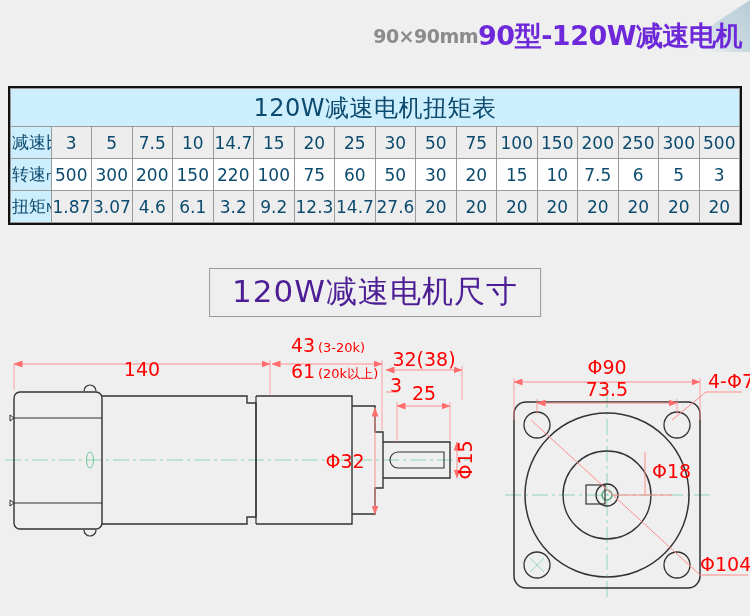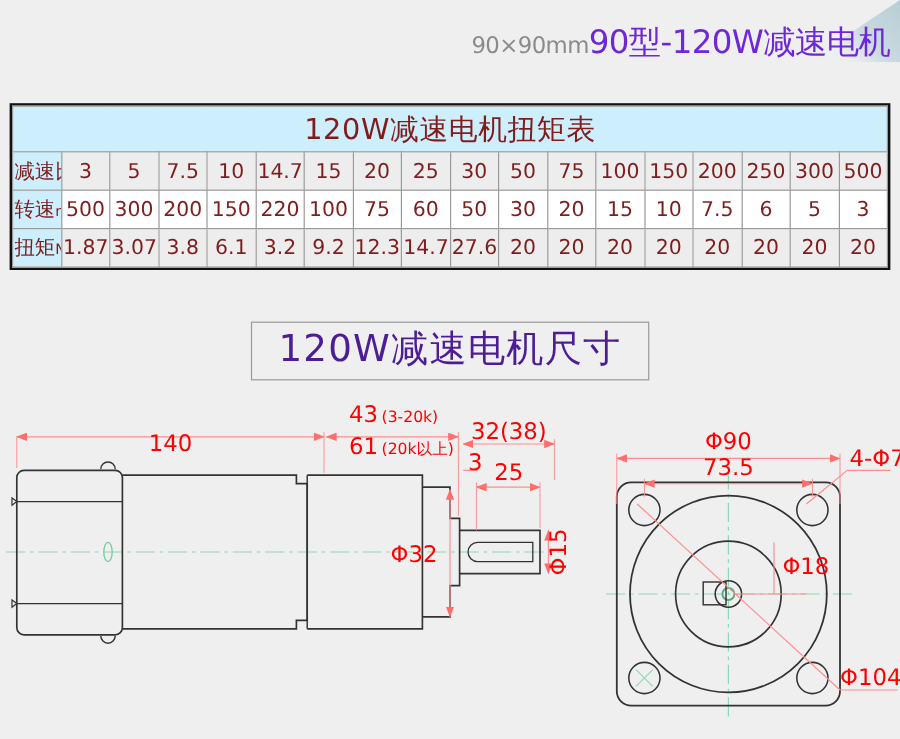--- a/index.html
+++ b/index.html
@@ -19,22 +19,23 @@
     background: linear-gradient(225deg, #b9cdd6 0%, #c9d9e0 38%, #eceff0 62%, #efefef 100%);
     clip-path: polygon(100% 0, 100% 100%, 18% 100%);
     z-index: 0;
   }
 
   
   .page-header {
     position: absolute;
     top: 22px; right: 8px;
     display: flex;
-    align-items: flex-end;
+    align-items: center;
     z-index: 2;
+    font-weight: bold;
   }
   .header-sub {
     font-size: 19px;
     color: #8b8b8b;
     letter-spacing: -0.5px;
     font-family: "DejaVu Sans", "Liberation Sans", sans-serif;
   }
   .header-main {
     font-size: 27px;
     color: #6d28d9;
@@ -54,21 +55,21 @@
   table.torque {
     width: 100%;
     border-collapse: collapse;
     table-layout: fixed;
   }
   table.torque td, table.torque th {
     border: 1px solid #9a9a9a;
     text-align: center;
     vertical-align: middle;
     font-size: 17px;
-    color: #7f1d1d;
+    color: #0c4a6e;
     height: 32px;
     font-weight: normal;
     padding: 0 1px;
     overflow: hidden;
     white-space: nowrap;
   }
   .tbl-title {
     background: #cdeefc;
     font-size: 24px !important;
     height: 38px !important;
@@ -172,21 +173,21 @@
       <td>6</td>
       <td>5</td>
       <td>3</td>
     </tr>
     <tr class="row-torque">
       <td class="rowlabel">
         <span>扭矩</span><span class="unit">N.m</span>
       </td>
       <td>1.87</td>
       <td>3.07</td>
-      <td>3.8</td>
+      <td>4.6</td>
       <td>6.1</td>
       <td>3.2</td>
       <td>9.2</td>
       <td>12.3</td>
       <td>14.7</td>
       <td>27.6</td>
       <td>20</td>
       <td>20</td>
       <td>20</td>
       <td>20</td>

